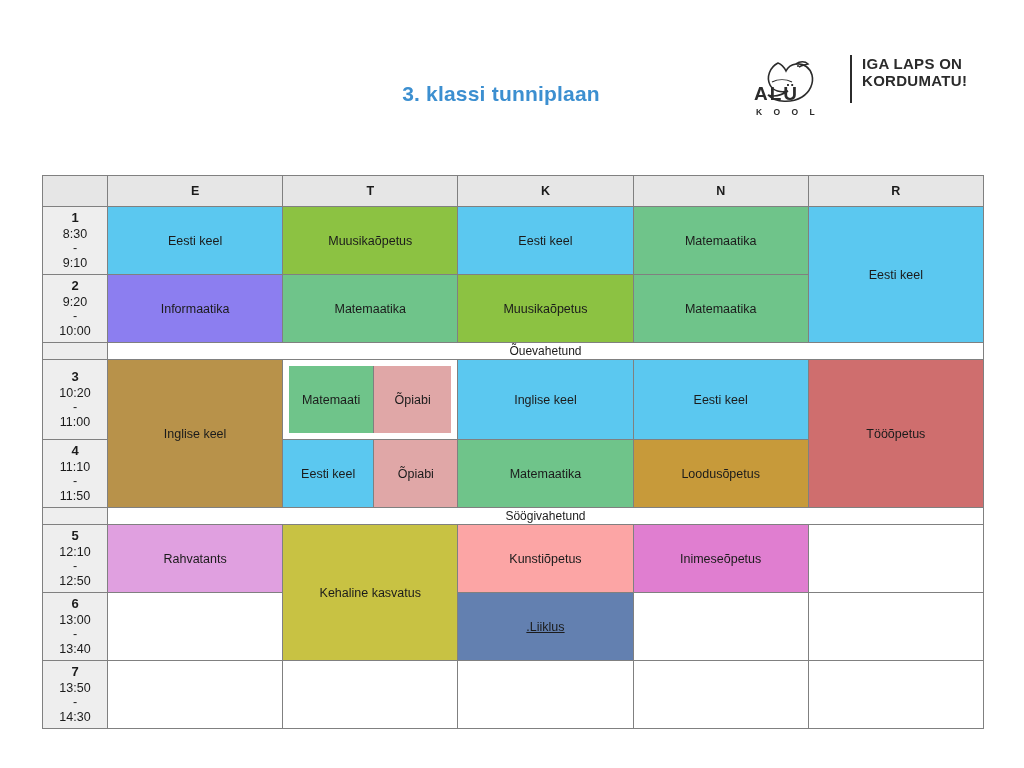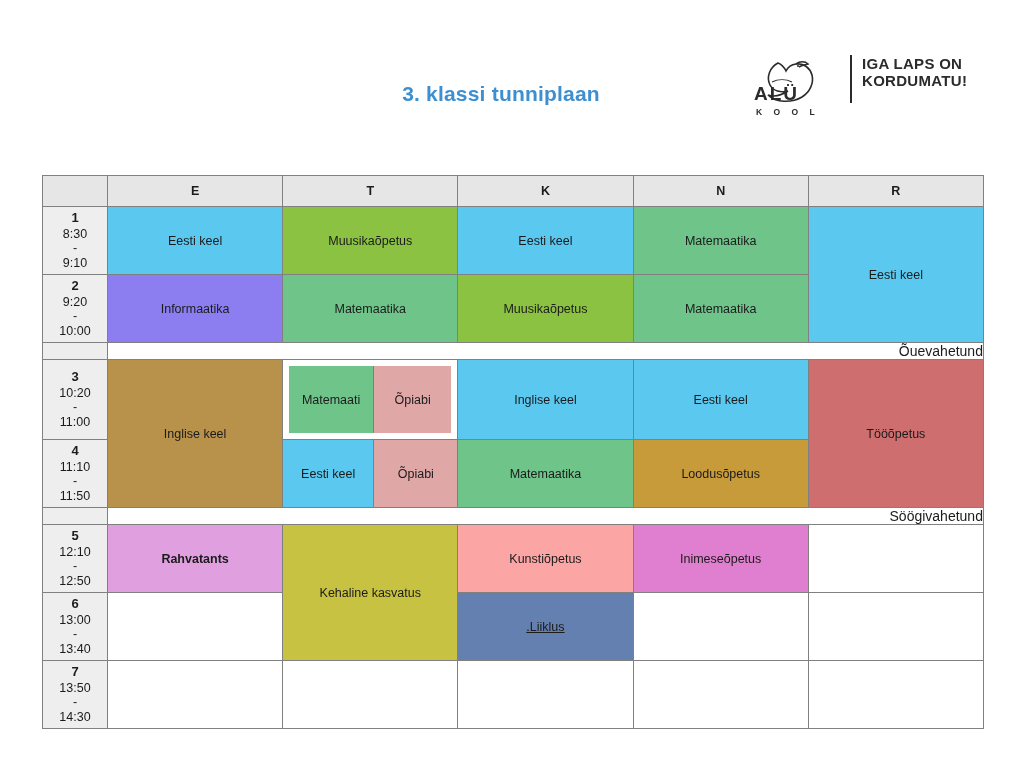--- a/index.html
+++ b/index.html
@@ -117,23 +117,22 @@
   }
   .time-num {
     font-size: 13px;
     font-weight: bold;
     display: block;
     margin-bottom: 1px;
   }
   .break-row td {
     background: #eeeeee;
     height: 16px;
-    font-size: 14px;
+    font-size: 12px;
     color: #1b1b1b;
-    text-align: right;
   }
   .break-label {
     background: #ffffff !important;
   }
   .lesson {
     height: 67px;
     font-size: 12.5px;
     margin-left: 29px;
   }
   .small-lesson { font-size: 12.5px; }
@@ -264,21 +263,21 @@
         <td class="break-label" colspan="5">Söögivahetund</td>
       </tr>
 
       <tr>
         <td class="time-cell">
           <span class="time-num">5</span>
           <span>12:10</span><br>
           <span>-</span><br>
           <span>12:50</span>
         </td>
-        <td class="lesson" style="background-color: rgb(224, 160, 224); font-weight: bold;">Rahvatants</td>
+        <td class="lesson" style="background-color: rgb(224, 160, 224);">Rahvatants</td>
         <td class="lesson" rowspan="2" style="background-color: rgb(200, 194, 67);">Kehaline kasvatus</td>
         <td class="lesson" style="background-color: #fca5a5;">Kunstiõpetus</td>
         <td class="lesson" style="background-color: rgb(224, 126, 208);">Inimeseõpetus</td>
         <td class="lesson empty"></td>
       </tr>
 
       <tr>
         <td class="time-cell">
           <span class="time-num">6</span>
           <span>13:00</span><br>

